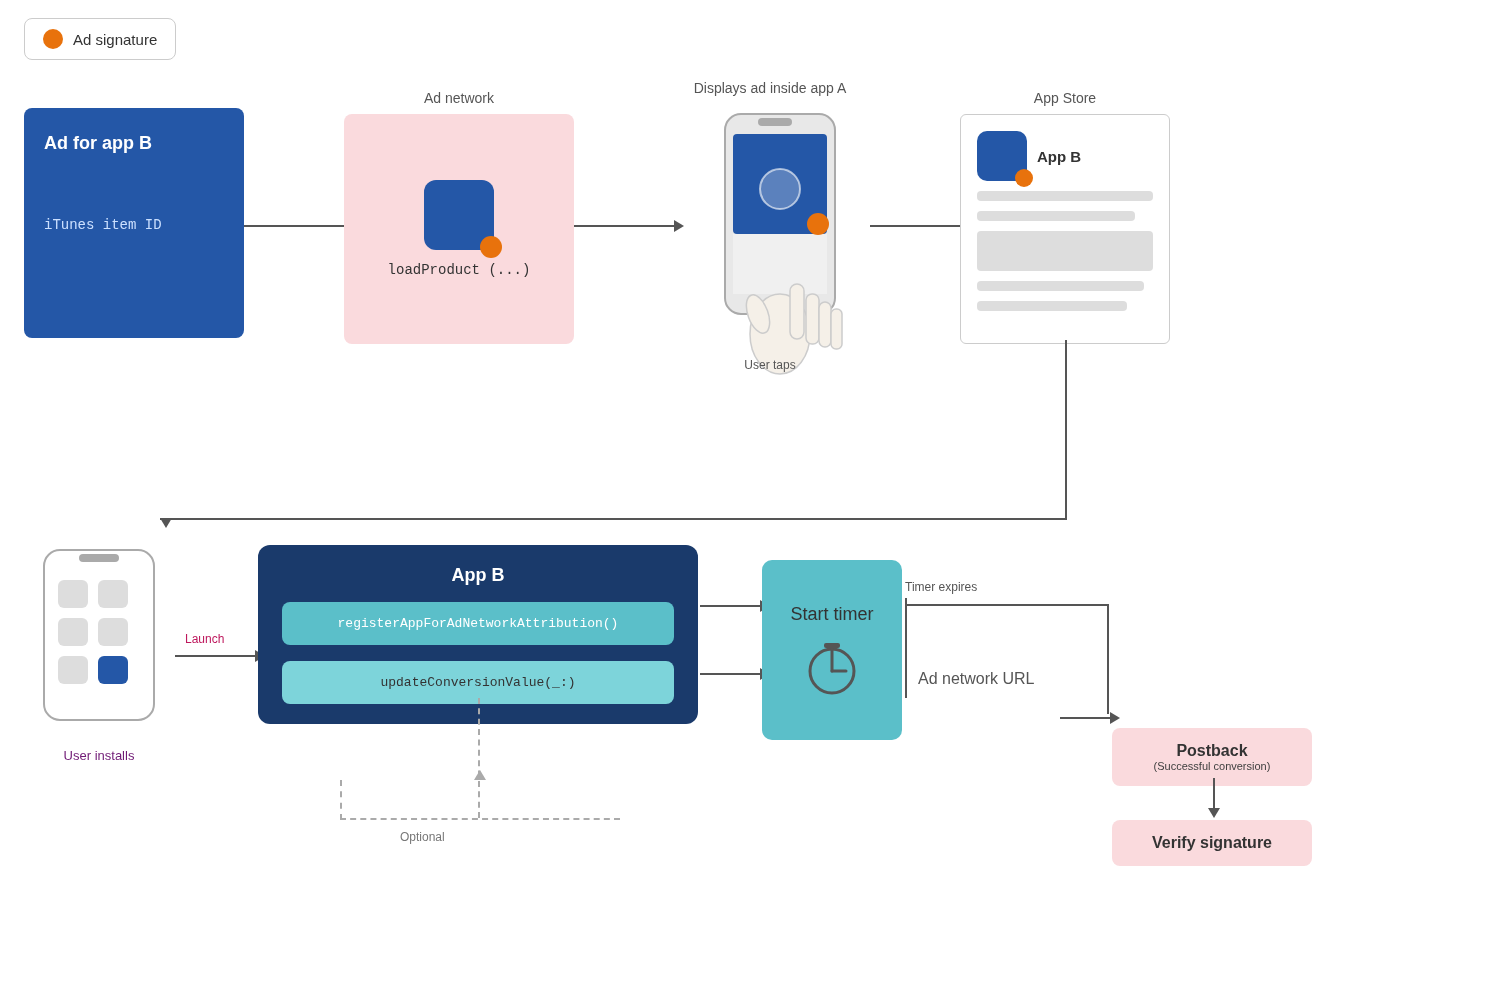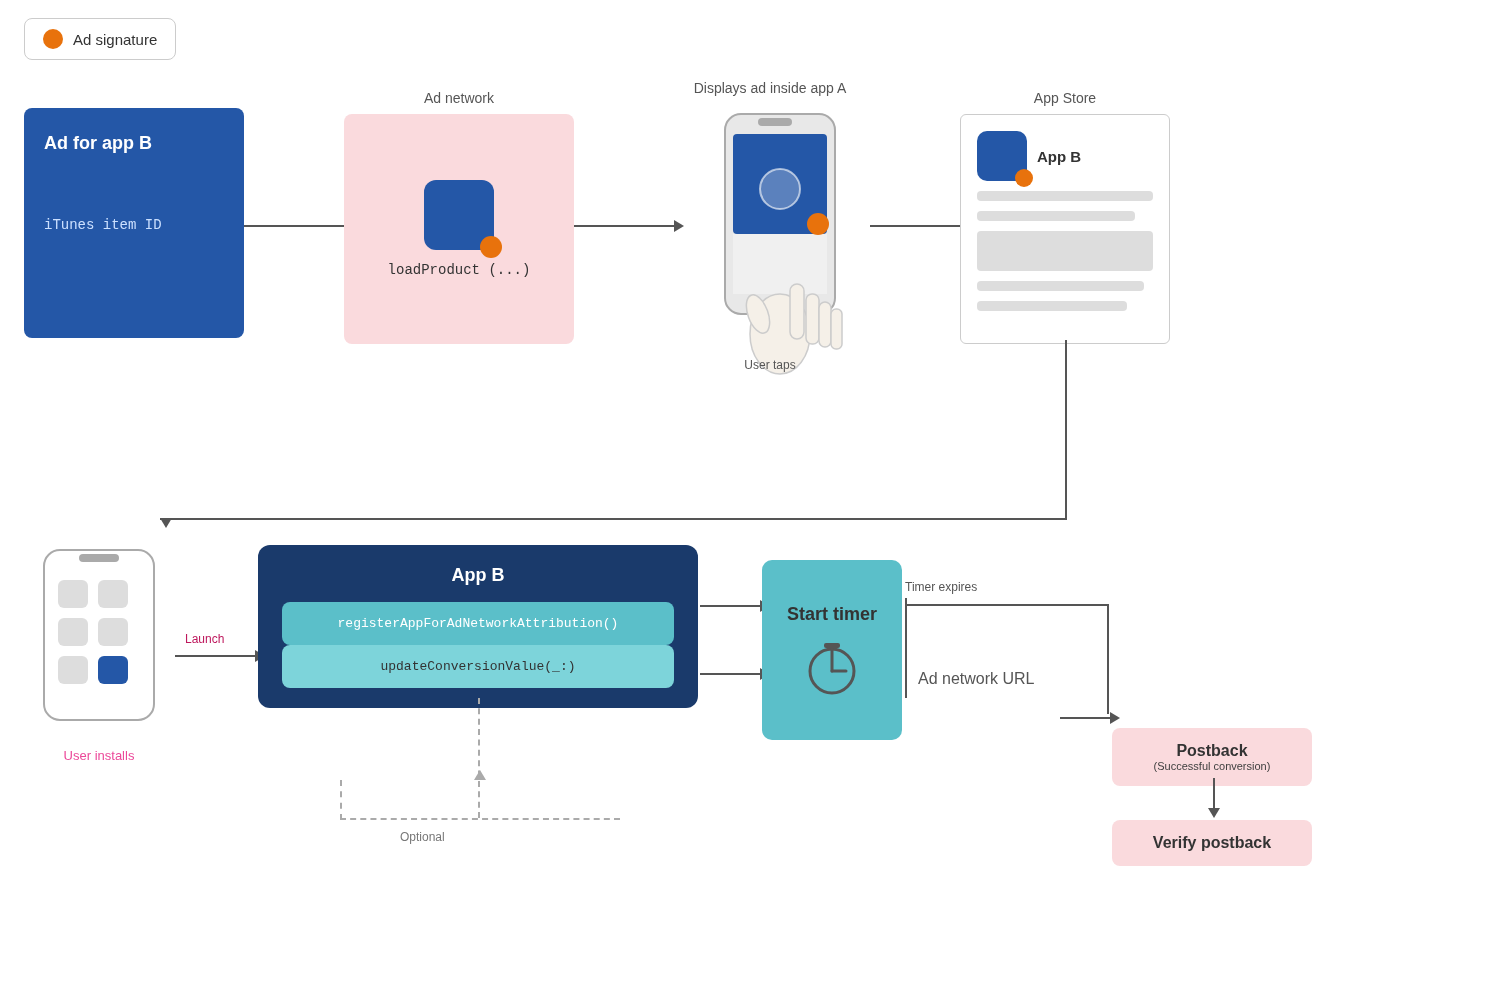--- a/index.html
+++ b/index.html
@@ -156,21 +156,21 @@
       text-align: center;
       margin-bottom: 16px;
     }
     .register-box {
       background: #5BBFC9;
       border-radius: 8px;
       padding: 14px 0;
       color: #fff;
       font-family: 'Courier New', monospace;
       font-size: 13px;
-      margin-bottom: 0;
+      margin-bottom: 16px;
       text-align: center;
     }
     .update-box {
       background: #7DD4DA;
       border-radius: 8px;
       padding: 14px 4px;
       color: #333;
       font-family: 'Courier New', monospace;
       font-size: 13px;
       text-align: center;
@@ -181,21 +181,21 @@
       background: #5BBFC9;
       border-radius: 10px;
       display: flex;
       flex-direction: column;
       align-items: center;
       justify-content: center;
       gap: 12px;
       padding: 16px;
     }
     .start-timer-label {
-      font-weight: 700;
+      font-weight: 400;
       font-size: 18px;
       color: #333;
       text-align: center;
     }
 
     
     .postback-box {
       background: #FADADD;
       border: none;
       border-radius: 8px;
@@ -331,21 +331,21 @@
     <rect x="20" y="10" width="110" height="170" rx="16" ry="16" fill="#fff" stroke="#aaa" stroke-width="2"></rect>
     <rect x="55" y="14" width="40" height="8" rx="4" fill="#aaa"></rect>
 
     <rect x="34" y="40" width="30" height="28" rx="6" fill="#ddd"></rect>
     <rect x="74" y="40" width="30" height="28" rx="6" fill="#ddd"></rect>
     <rect x="34" y="78" width="30" height="28" rx="6" fill="#ddd"></rect>
     <rect x="74" y="78" width="30" height="28" rx="6" fill="#ddd"></rect>
     <rect x="34" y="116" width="30" height="28" rx="6" fill="#ddd"></rect>
     <rect x="74" y="116" width="30" height="28" rx="6" fill="#2457A7"></rect>
   </svg>
-  <div style="text-align:center; font-size:13px; color:#ec4899; margin-top:4px;">User installs</div>
+  <div style="text-align:center; font-size:13px; color:#701a75; margin-top:4px;">User installs</div>
 </div>
 
 <div style="position:absolute; top:650px; left:175px; display:flex; align-items:center; gap:0;">
   <span style="font-size:12px; color:#be185d; position:absolute; top:-18px; left:10px;">Launch</span>
   <div class="arrow-line" style="width:80px;"></div>
   <div class="arrow-head"></div>
 </div>
 
 <div style="position:absolute; top:545px; left:258px;">
   <div class="app-b-dark-box">
@@ -401,21 +401,21 @@
   </div>
 </div>
 
 <div style="position:absolute; top:778px; left:1208px; display:flex; flex-direction:column; align-items:center;">
   <div style="width:2px; height:30px; background:#555;"></div>
   <div style="width:0;height:0;border-left:6px solid transparent;border-right:6px solid transparent;border-top:10px solid #555;"></div>
 </div>
 
 <div style="position:absolute; top:820px; left:1112px;">
   <div class="verify-box">
-    <div class="verify-title">Verify postback</div>
+    <div class="verify-title">Verify signature</div>
   </div>
 </div>
 
 <div style="position:absolute; top:698px; left:478px; width:2px; height:120px; border-left: 2px dashed #aaa;"></div>
 
 <div style="position:absolute; top:818px; left:340px; height:2px; border-top: 2px dashed #aaa; width:280px;"></div>
 <div style="position:absolute; top:780px; left:340px; width:2px; height:40px; border-left: 2px dashed #aaa;"></div>
 
 <div style="position:absolute; top:770px; left:474px; display:flex; flex-direction:column; align-items:center;">
   <div style="width:0;height:0;border-left:6px solid transparent;border-right:6px solid transparent;border-bottom:10px solid #aaa;"></div>

